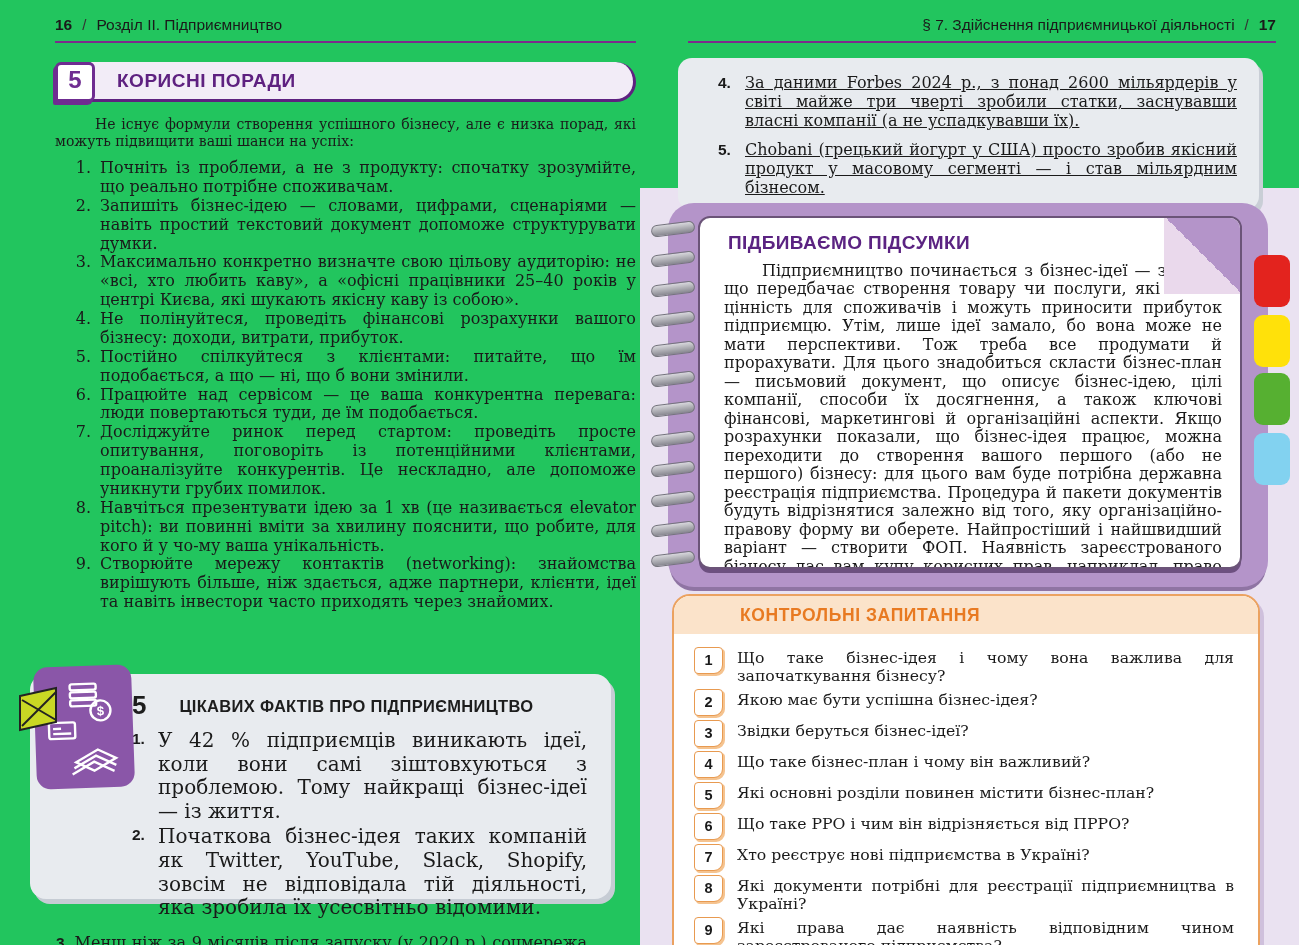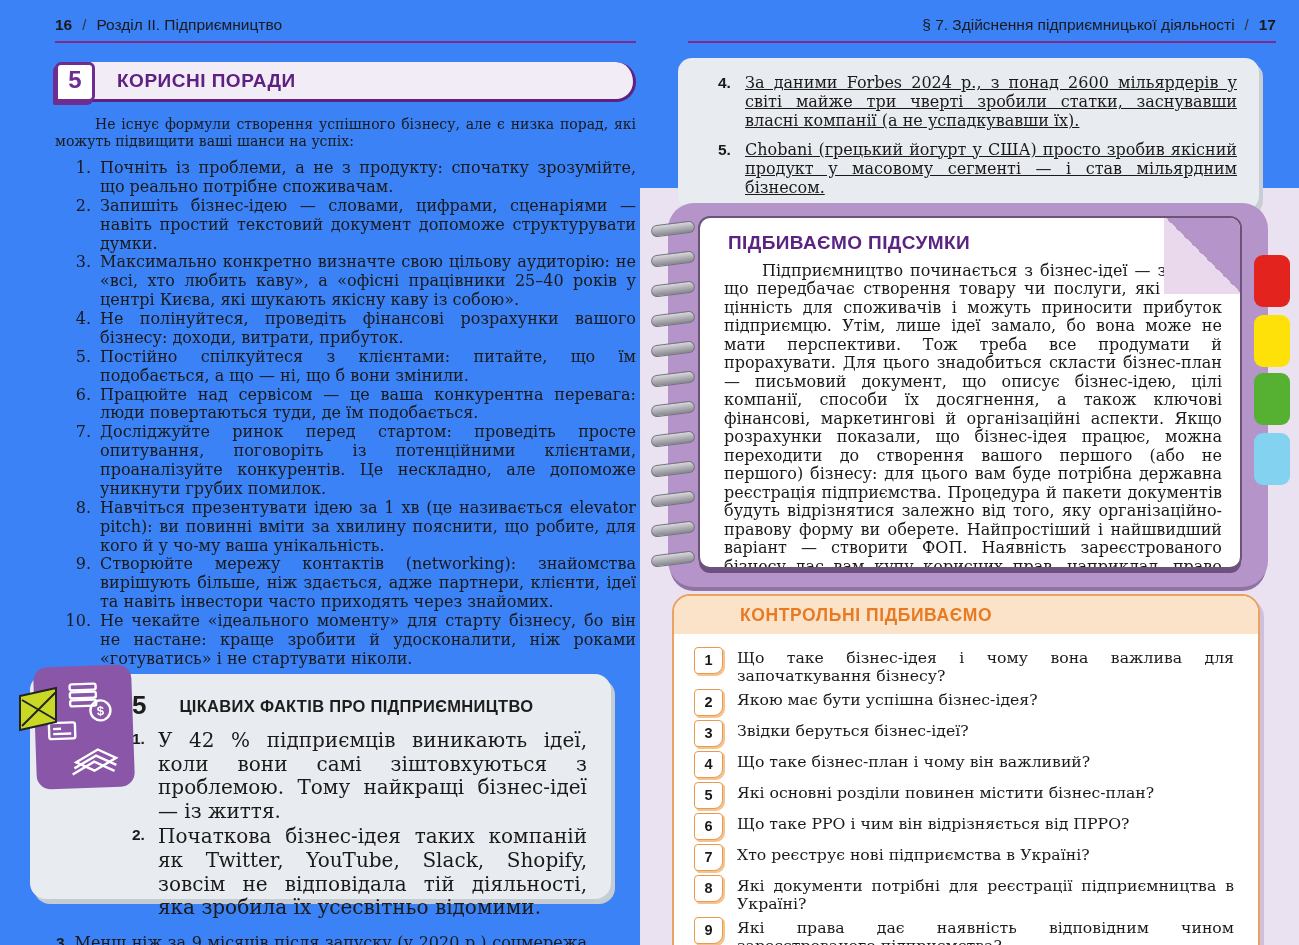--- a/index.html
+++ b/index.html
@@ -1,16 +1,16 @@
 <!DOCTYPE html>
 <html><head>
 <meta charset="utf-8">
 <style>
   html,body{margin:0;padding:0;background:#fff;}
-  #stage{position:relative;width:1299px;height:945px;background:#3b82f6;overflow:hidden;
+  #stage{position:relative;width:1299px;height:945px;background:#22c55e;overflow:hidden;
          font-family:"DejaVu Serif",serif;color:#1a1a1a;}
   
   .runhead{position:absolute;top:16px;display:flex;align-items:baseline;gap:10px;
            font-family:"Liberation Sans",sans-serif;font-size:15px;
            border-bottom:2.5px solid #7c2b8c;padding-bottom:7px;}
   #runhead-left{left:55px;width:581px;}
   #runhead-right{left:688px;width:588px;justify-content:flex-end;}
   .runhead .pg{font-weight:bold;font-size:15.5px;}
   .runhead .sep{color:#333;}
   .runhead .ch{font-size:15.5px;}
@@ -146,24 +146,20 @@
         <div class="tip">
           <span class="n">8.</span>
           <span class="t">Навчіться презентувати ідею за 1 хв (це називається elevator pitch): ви повинні вміти за хвилину пояснити, що робите, для кого й у чо-му ваша унікальність.</span>
         </div>
 
         <div class="tip">
           <span class="n">9.</span>
           <span class="t">Створюйте мережу контактів (networking): знайомства вирішують більше, ніж здається, адже партнери, клієнти, ідеї та навіть інвестори часто приходять через знайомих.</span>
         </div>
 
-        <div class="tip">
-          <span class="n">10.</span>
-          <span class="t">Не чекайте «ідеального моменту» для старту бізнесу, бо він не настане: краще зробити й удосконалити, ніж роками «готуватись» і не стартувати ніколи.</span>
-        </div>
       </div>
   </div>
 
   <div id="facts-box">
     <div id="facts-icon">
       <svg width="98" height="122" viewBox="0 0 98 122" fill="none" stroke="#ffffff" stroke-width="2.4">
         <rect x="36" y="18" width="26" height="6" rx="2"></rect>
         <rect x="36" y="26" width="26" height="6" rx="2"></rect>
         <rect x="36" y="34" width="26" height="6" rx="2"></rect>
         <circle cx="66" cy="45" r="10"></circle>
@@ -254,21 +250,21 @@
 
         <i class="tab" style="background: rgb(255, 225, 10);"></i>
 
         <i class="tab" style="background: rgb(86, 176, 49);"></i>
 
         <i class="tab" style="background: rgb(130, 210, 240);"></i>
       </div>
   </div>
 
   <div id="q-box">
-    <div id="q-head">КОНТРОЛЬНІ  ПІДБИВАЄМО</div>
+    <div id="q-head">КОНТРОЛЬНІ  ЗАПИТАННЯ</div>
     <div id="q-list">
 
         <div class="q">
           <span class="q-badge">1</span>
           <span class="q-text">Що таке бізнес-ідея і чому вона важлива для започаткування бізнесу?</span>
         </div>
 
         <div class="q">
           <span class="q-badge">2</span>
           <span class="q-text">Якою має бути успішна бізнес-ідея?</span>

